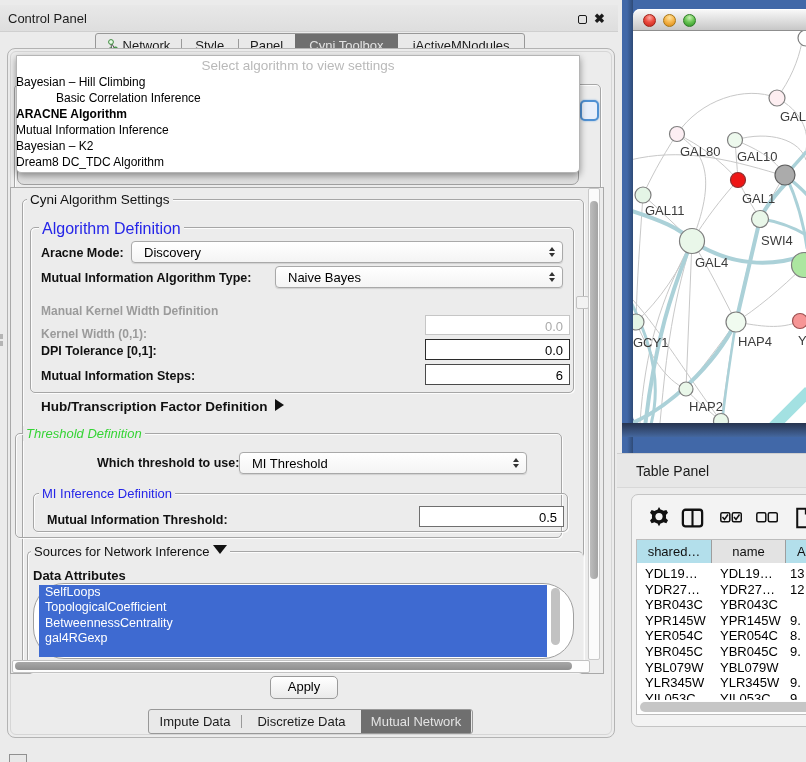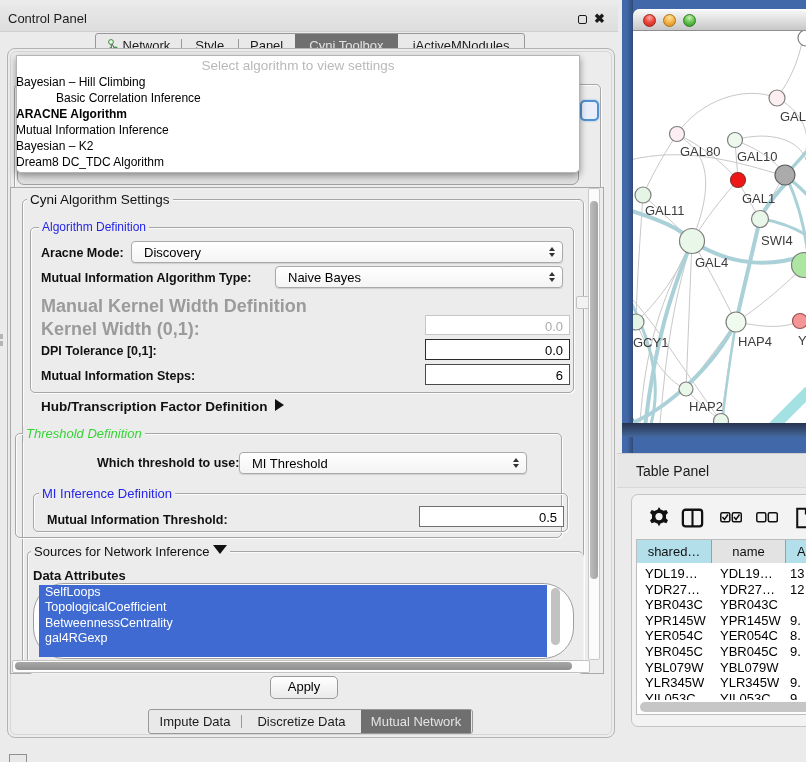--- a/index.html
+++ b/index.html
@@ -17,21 +17,21 @@
 .tabstrip .sel{background:#6f6f6f;color:#e3e3e3;}
 .tabstrip .div{width:1px;height:60%;background:#9a9a9a;}
 #tabs-top{left:95px;top:33px;width:428px;}
 
 #panel{left:7px;top:48px;width:606px;height:688px;border:1px solid #b3b3b3;border-radius:8px;background:#ececec;}
 #panel .inner{position:absolute;left:2px;top:2px;right:2px;bottom:2px;border:1px solid #d6d6d6;border-radius:6px;}
 
 .gb{border:1px solid #a6a6a6;border-radius:5px;box-shadow:inset 1px 1px 0 rgba(255,255,255,.85), 1px 1px 0 rgba(255,255,255,.85);}
 .gb-label{position:absolute;top:-8px;background:#ececec;padding:0 3px;font-size:13px;white-space:nowrap;}
 .blab{font-weight:bold;font-size:12.5px;color:#111;white-space:nowrap;}
-.glab{font-weight:bold;font-size:18px;color:#9b9b9b;white-space:nowrap;}
+.glab{font-weight:bold;font-size:12px;color:#9b9b9b;white-space:nowrap;margin-top:8px;}
 
 .combo{background:linear-gradient(#ffffff,#f4f4f4);border:1px solid #a9a9a9;border-radius:4px;box-shadow:0 1px 1px rgba(0,0,0,.12);font-size:13px;color:#000;}
 .combo .ctext{position:absolute;left:12px;top:3px;}
 .arrows{position:absolute;right:6px;top:50%;margin-top:-6px;width:8px;height:12px;}
 .arrows:before{content:"";position:absolute;left:1px;top:1px;border-left:3px solid transparent;border-right:3px solid transparent;border-bottom:4.5px solid #333;}
 .arrows:after{content:"";position:absolute;left:1px;bottom:1px;border-left:3px solid transparent;border-right:3px solid transparent;border-top:4.5px solid #333;}
 
 .field{background:#fff;font-size:13px;text-align:right;}
 .field span{position:absolute;right:6px;top:3px;}
 
@@ -89,21 +89,21 @@
 <div class="abs" style="left:580px;top:100px;width:15px;height:17px;border:2.5px solid #4f90d2;border-radius:5px;background:#e8effa;box-shadow:0 0 2px #7aadde;"></div>
 <div class="abs" style="left:17px;top:155px;width:560px;height:28px;border:1px solid #9f9f9f;border-radius:7px;background:linear-gradient(#f4f4f4,#dedede);"></div>
 
 <div class="abs" style="left:10px;top:187px;width:592px;height:485px;border:1px solid #a9a9a9;background:#ececec;"></div>
 
 <div class="abs gb" style="left:22px;top:199px;width:560px;height:470px;">
   <div class="gb-label" style="left:4px;color:#111;font-size:13.5px;">Cyni Algorithm Settings</div>
 </div>
 
 <div class="abs gb" style="left:30px;top:227px;width:542px;height:164px;">
-  <div class="gb-label" style="left:8px;color:#2525e8;font-size:12px;">Algorithm Definition</div>
+  <div class="gb-label" style="left:8px;color:#2525e8;font-size:16px;">Algorithm Definition</div>
 </div>
 <div class="abs blab" style="left:41px;top:246px;">Aracne Mode:</div>
 <div class="abs combo" style="left:131px;top:241px;width:430px;height:20px;">
       <span class="ctext">Discovery</span>
       <span class="arrows"></span>
     </div>
 <div class="abs blab" style="left:41px;top:271px;">Mutual Information Algorithm Type:</div>
 <div class="abs combo" style="left:275px;top:266px;width:286px;height:20px;">
       <span class="ctext">Naive Bayes</span>
       <span class="arrows"></span>

